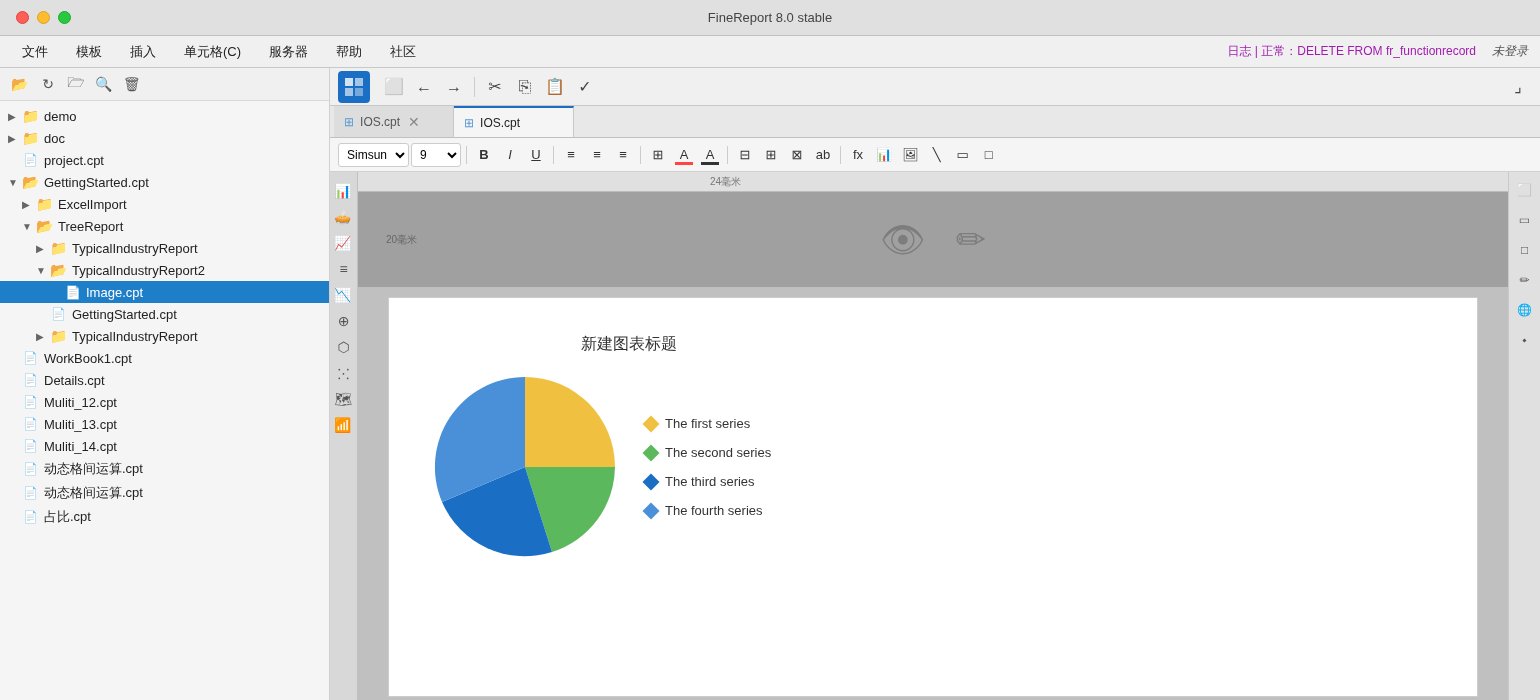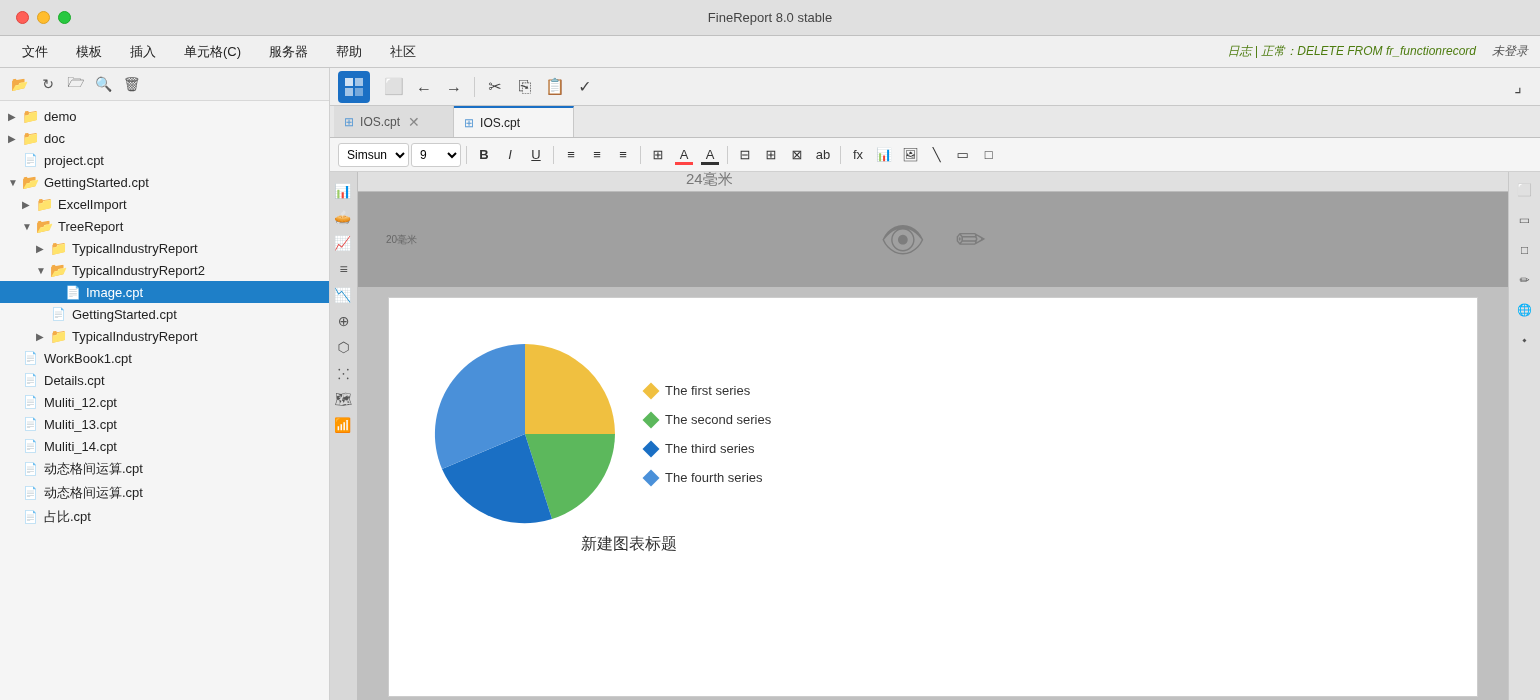--- a/index.html
+++ b/index.html
@@ -43,21 +43,21 @@
     }
     .menubar-left { display: flex; gap: 8px; }
     .menu-item {
       padding: 4px 10px;
       cursor: pointer;
       border-radius: 4px;
       font-size: 13px;
       color: #222;
     }
     .menubar-right { font-size: 12px; color: #555; display: flex; gap: 16px; align-items: center; }
-    .log-text { color: #4d7c0f; font-style: italic; }
+    .log-text { color: #a21caf; }
     .login-text { color: #555; font-style: italic; }
 
     
     .main-layout {
       display: flex;
       height: calc(700px - 36px - 32px);
     }
 
     
     .sidebar {
@@ -535,39 +535,40 @@
         <div class="strip-icon">⊕</div>
         <div class="strip-icon">⬡</div>
         <div class="strip-icon">⁙</div>
         <div class="strip-icon">🗺</div>
         <div class="strip-icon">📶</div>
       </div>
 
       <div style="flex:1; display:flex; flex-direction:column; overflow:hidden; background:#c0c0c0;">
 
         <div style="height:20px; background:#e0e0e0; border-bottom:1px solid #bbb; position:relative; display:flex; align-items:flex-end; padding-bottom:2px;">
-          <span style="position:absolute; left:328px; font-size:15px; color:#777;">24毫米</span>
+          <span style="position:absolute; left:352px; font-size:10px; color:#777;">24毫米</span>
         </div>
 
         <div style="flex:1; overflow:auto; position:relative;">
 
           <div style="height:95px; background:#a0a0a0; display:flex; align-items:center; justify-content:center; position:relative;">
             <div style="display:flex; gap:30px; opacity:0.6;">
               <span style="font-size:36px; color:#666;">👁</span>
               <span style="font-size:36px; color:#666;">✏</span>
             </div>
 
             <div style="position:absolute; left:28px; top:50%; transform:translateY(-50%); font-size:10px; color:#666;">20毫米</div>
           </div>
 
           <div style="background:#c0c0c0; padding:10px 30px 20px 30px;">
 
             <div style="background:white; border:1px solid #ccc; min-height:400px; padding:20px; position:relative;">
 
               <div style="width:440px; padding:16px; background:white;">
+                <div style="text-align:center; font-size:16px; color:#333; margin-bottom:12px;">新建图表标题</div>
                 <div style="display:flex; align-items:center; gap:20px;">
 
                   <svg width="200" height="200" viewBox="0 0 200 200">
 
                     <path d="M100,100 L100,10 A90,90 0 0,1 190,100 Z" fill="#f0c040"></path>
 
                     <path d="M100,100 L190,100 A90,90 0 0,1 127,185 Z" fill="#5cb85c"></path>
 
                     <path d="M100,100 L127,185 A90,90 0 0,1 17,135 Z" fill="#1a6fc4"></path>
 
@@ -586,21 +587,20 @@
                     <div class="legend-item">
                       <div class="legend-diamond" style="background:#1a6fc4;"></div>
                       <span>The third series</span>
                     </div>
                     <div class="legend-item">
                       <div class="legend-diamond" style="background:#4a90d9;"></div>
                       <span>The fourth series</span>
                     </div>
                   </div>
                 </div>
-                <div style="text-align:center; font-size:16px; color:#333; margin-bottom:12px;">新建图表标题</div>
               </div>
 
             </div>
           </div>
 
         </div>
       </div>
 
       <div class="canvas-right">
         <div class="cr-btn">⬜</div>

